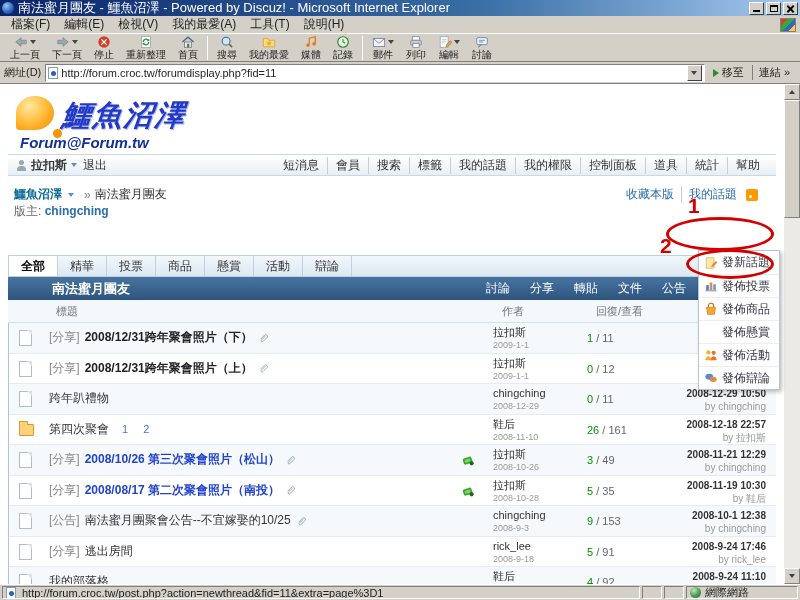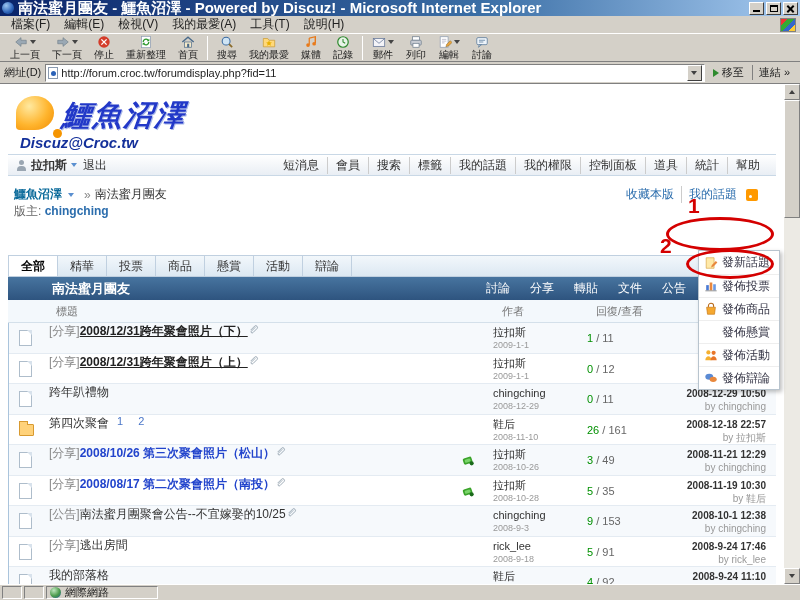--- a/index.html
+++ b/index.html
@@ -3,21 +3,21 @@
 <meta charset="utf-8">
 <style>
   * { margin:0; padding:0; box-sizing:border-box; }
   html,body { width:800px; height:600px; overflow:hidden; }
   body { font-family:"Liberation Sans","DejaVu Sans",sans-serif; font-size:12px; color:#222; background:#D4D0C8; }
   .win { position:relative; width:800px; height:600px; background:#D4D0C8; }
 
   
   .titlebar { height:16px; background:linear-gradient(to right,#0A246A,#3A6EA5 60%,#A6CAF0); display:flex; align-items:center; padding:0 2px; }
   .ie-logo { width:12px; height:12px; border-radius:50%; background:radial-gradient(circle at 35% 30%,#9cc4f0,#2b62b8 60%,#123a7a); margin-right:4px; flex:none; }
-  .titletext { color:#fff; font-size:15px; font-weight:bold; white-space:nowrap; overflow:hidden; flex:1; }
+  .titletext { color:#fff; font-size:13px; font-weight:normal; white-space:nowrap; overflow:hidden; flex:1; }
   .winbtns { display:flex; gap:2px; }
   .wbtn { width:15px; height:13px; background:#D4D0C8; border:1px solid; border-color:#fff #404040 #404040 #fff; position:relative; }
   .wbtn .bar { position:absolute; left:3px; right:3px; bottom:2px; height:2px; background:#000; }
   .wbtn .box { position:absolute; left:3px; top:2px; width:8px; height:7px; border:1px solid #000; border-top-width:2px; }
   .wbtn .x1,.wbtn .x2 { position:absolute; left:2px; top:5px; width:9px; height:2px; background:#000; }
   .wbtn .x1 { transform:rotate(45deg);} .wbtn .x2 { transform:rotate(-45deg);}
 
   
   .menubar { height:18px; background:#D4D0C8; display:flex; align-items:center; padding:0 4px; border-bottom:1px solid #fff; }
   .menubar .mitem { padding:1px 7px; white-space:nowrap; }
@@ -127,24 +127,24 @@
   .ch-title { left:48px; } .ch-author { left:494px; } .ch-replies { left:588px; }
 
   .tablewrap { position:absolute; left:8px; top:239px; width:768px; height:261px; border-left:1px solid #aac4dc; overflow:hidden; }
   .trow { position:relative; width:100%; height:30.5px; border-bottom:1px solid #e4ebf2; }
   .trow.alt { background:#f6f9fc; }
   .ticon { position:absolute; left:10px; top:7px; width:13px; height:16px; background:#fff; border:1px solid #aebdcb; }
   .ticon:after { content:""; position:absolute; right:-1px; top:-1px; width:0; height:0; border-left:5px solid transparent; border-top:5px solid #d8e2ec; }
   .ticon.folder { width:15px; height:12px; top:9px; background:#ffd27a; border:1px solid #d89a30; border-radius:1px; }
   .ticon.folder:before { content:""; position:absolute; left:-1px; top:-4px; width:7px; height:3px; background:#ffd27a; border:1px solid #d89a30; border-bottom:none; }
   .ticon.folder:after { border:none; }
-  .tcell-title { position:absolute; left:40px; top:0; height:100%; right:330px; display:flex; align-items:flex-start; white-space:nowrap; overflow:hidden; }
+  .tcell-title { position:absolute; left:40px; top:0; height:100%; right:330px; display:flex; align-items:center; gap:5px; white-space:nowrap; overflow:hidden; }
   .tprefix { color:#888; }
   .tt { color:#333; }
-  .tt.b { font-weight:bold; color:#222;text-decoration:underline; }
+  .tt.b { font-weight:bold; color:#222; }
   .tt.lnk { font-weight:bold; color:#2244cc; }
   .pages { color:#4a76c8; font-size:11px; letter-spacing:6px; margin-left:8px; }
   .clip { width:12px; height:12px; flex:none; }
   .greenic { position:absolute; left:452px; top:9px; width:14px; height:13px; }
   .tcell-author { position:absolute; left:484px; top:3px; width:96px; line-height:12px; }
   .aname { color:#333; font-size:11px; }
   .adate { color:#999; font-size:9px; }
   .tcell-replies { position:absolute; left:578px; top:9px; width:80px; font-size:11px; color:#666; }
   .rnum { color:#009000; }
   .tcell-last { position:absolute; right:10px; top:3px; width:150px; text-align:right; line-height:12px; }
@@ -329,21 +329,21 @@
     <span class="linksbtn">
       <span>連結</span> <span>»</span>
     </span>
   </div>
 
   <div class="content">
     <div class="page">
 
       <span class="bulb"></span>
       <span class="logo-title">鱷魚沼澤</span>
-      <span class="logo-sub">Discuz@Croc.tw</span>
+      <span class="logo-sub">Forum@Forum.tw</span>
 
       <div class="navbar">
         <span class="person"></span>
         <span class="uname">拉扣斯</span>
         <span class="bluedd"></span>
         <span class="logout">退出</span>
         <span class="navlinks">
           <span>短消息</span>
           <span>會員</span>
           <span>搜索</span>
@@ -588,20 +588,24 @@
           <span class="tri-up"></span>
         </span>
       <span class="sthumb"></span>
       <span class="sbtn down">
           <span class="tri-dn"></span>
         </span>
     </div>
   </div>
 
   <div class="statusbar">
+    <span class="spane sp-url">
+      <span class="pgicon"></span>
+      <span>http://forum.croc.tw/post.php?action=newthread&amp;fid=11&amp;extra=page%3D1</span>
+    </span>
     <span class="spane sp-sm"></span>
     <span class="spane sp-sm"></span>
     <span class="spane sp-zone">
       <span class="globe"></span>
       <span>網際網路</span>
     </span>
   </div>
 
 </div>
 

